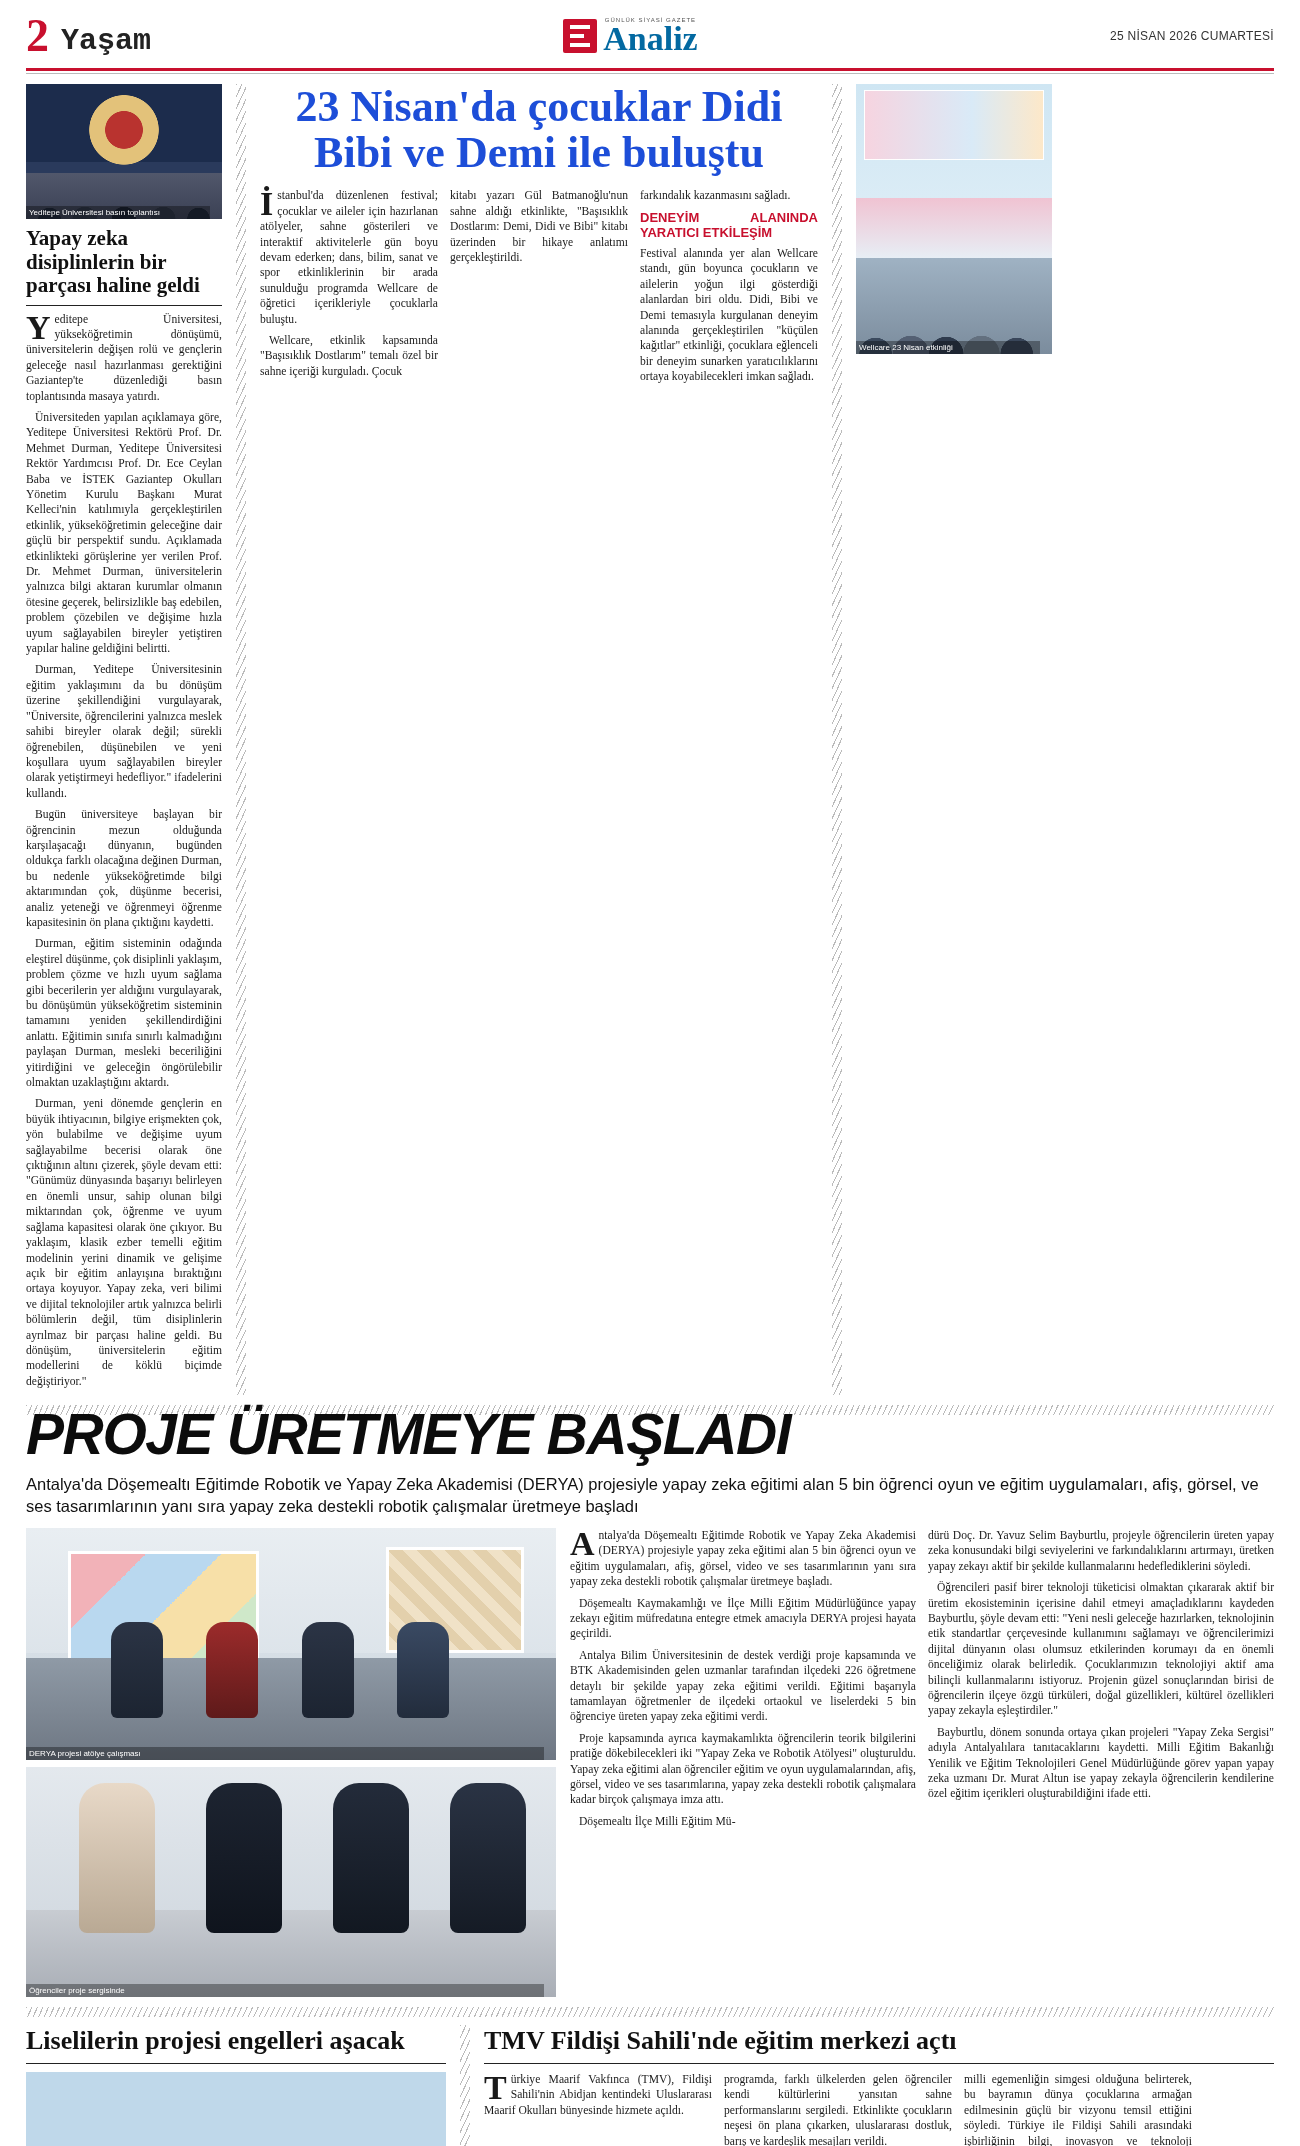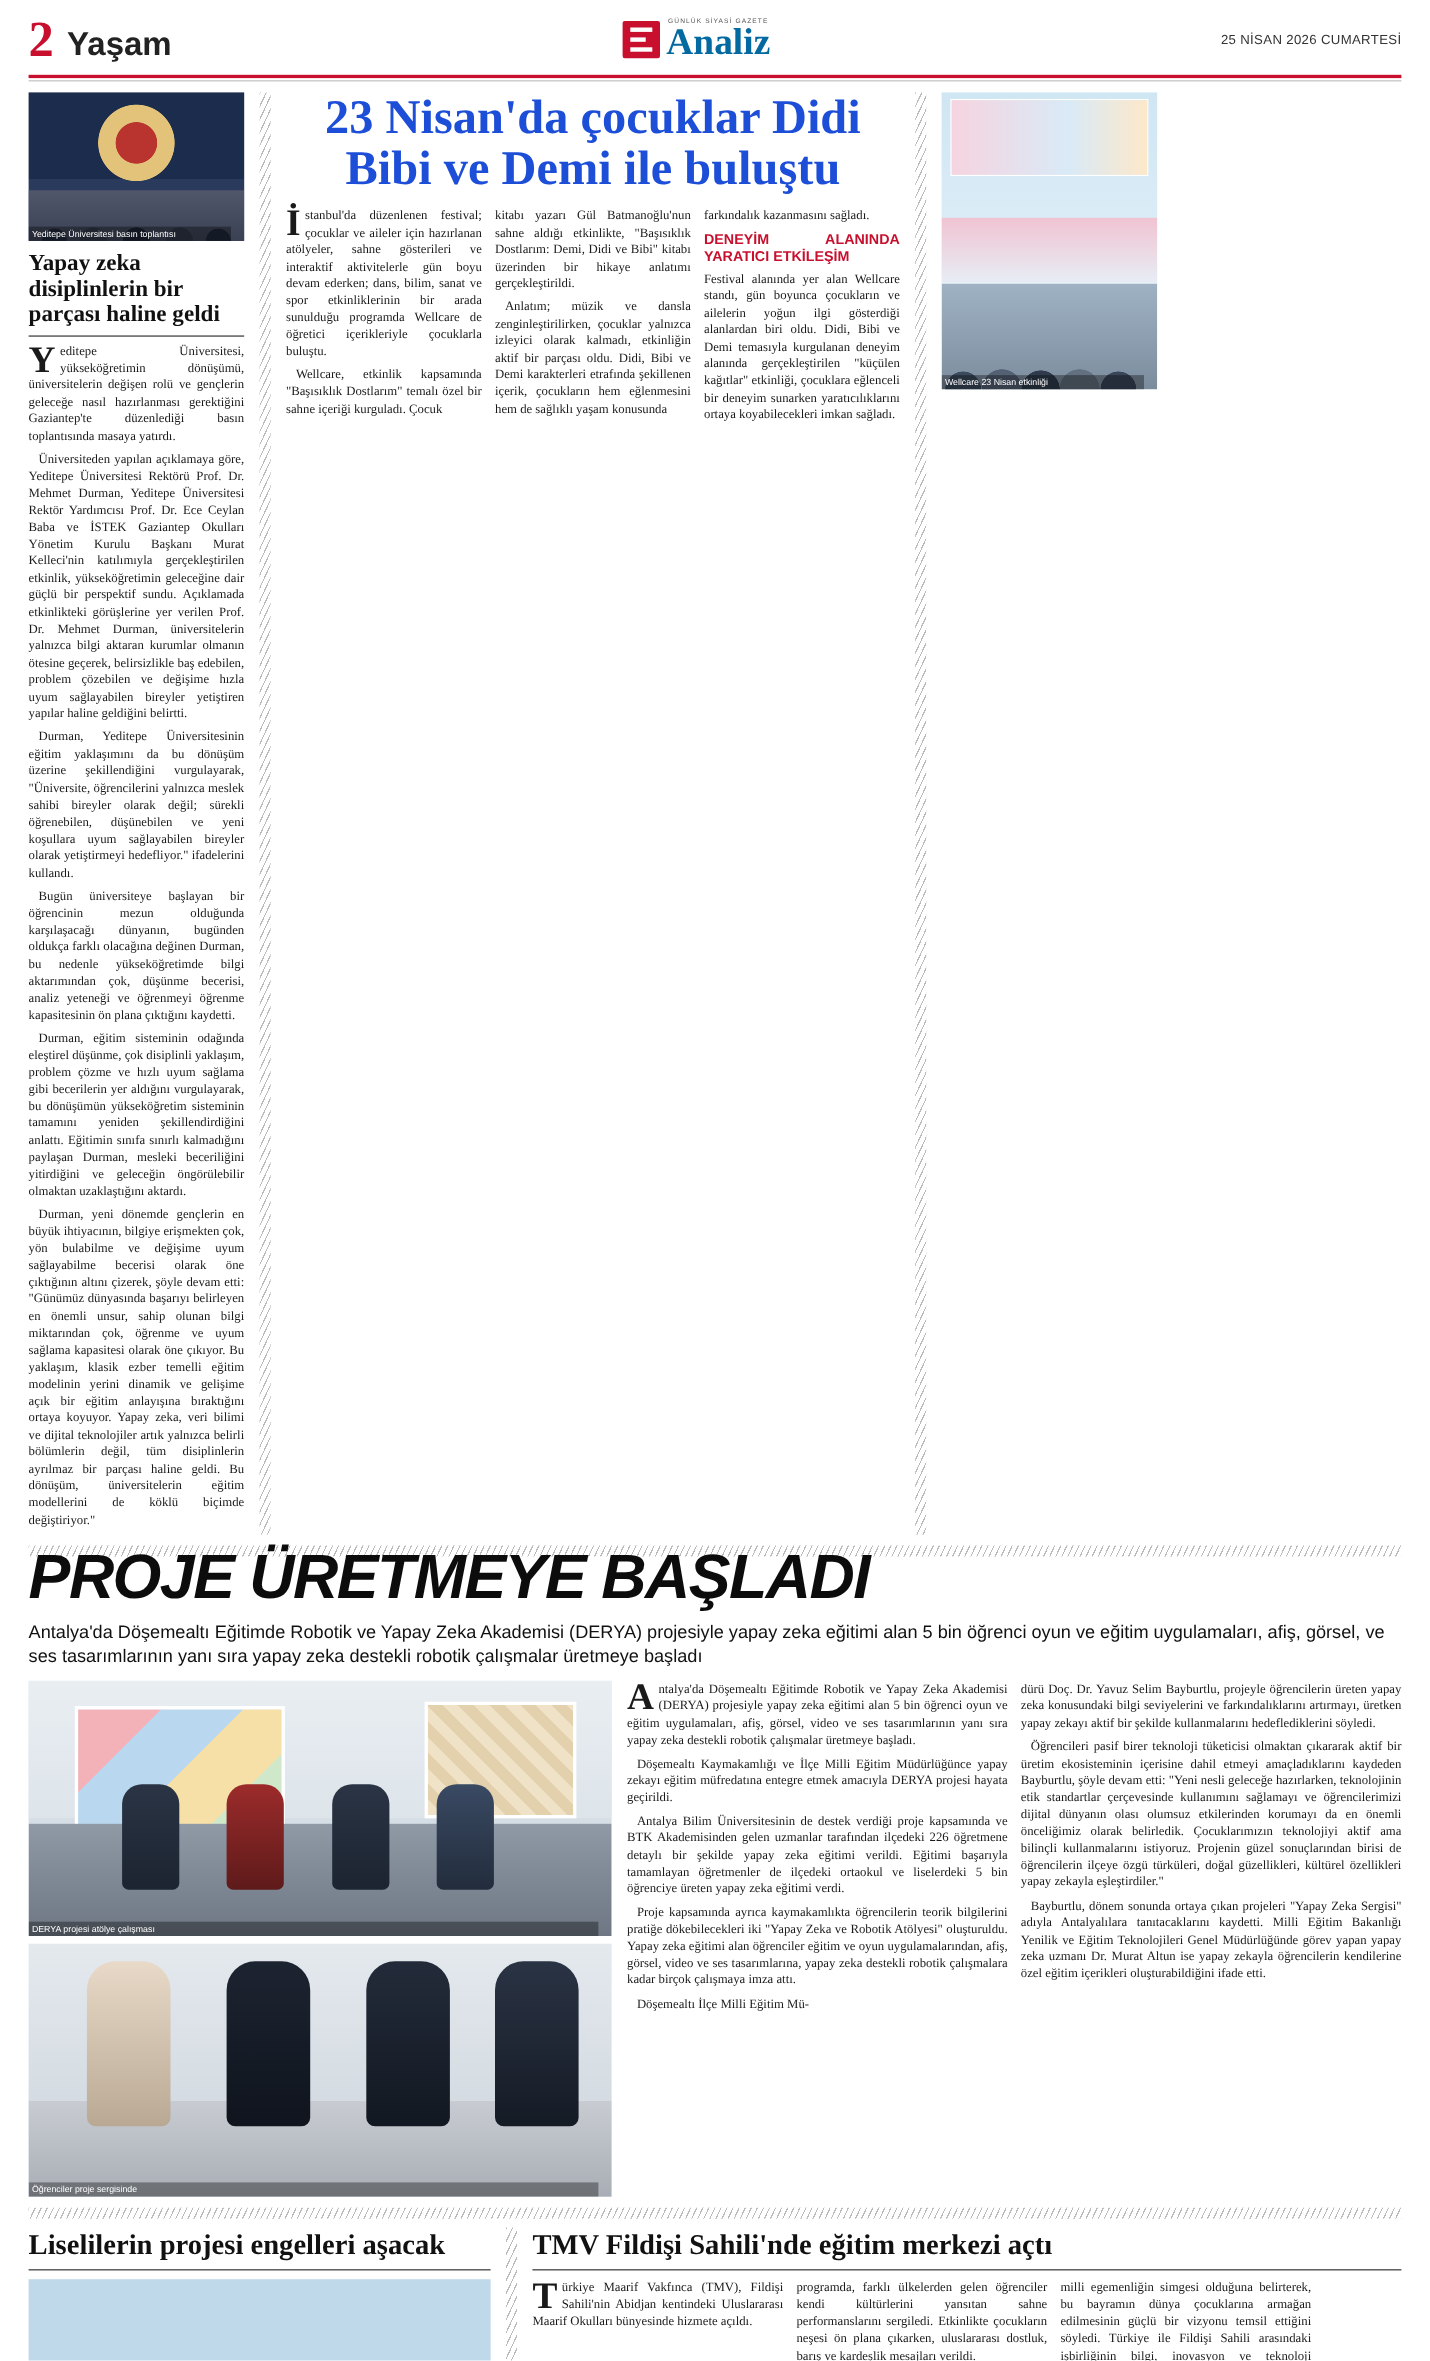--- a/index.html
+++ b/index.html
@@ -18,21 +18,21 @@
   .masthead {
     display:flex; align-items:center; justify-content:space-between;
     height:62px; padding-top:10px;
   }
   .mh-left { display:flex; align-items:flex-end; gap:12px; }
   .page-num {
     font-family:"Liberation Serif", serif;
     font-size:46px; font-weight:bold; color:#c8102e; line-height:1;
   }
   .section-name {
-    font-family:Liberation Sans, sans-serif;
+    font-family:Liberation Mono, monospace;
     font-size:30px; font-weight:bold; color:#222; line-height:1; padding-bottom:3px;
   }
   .logo-wrap { display:flex; align-items:center; gap:6px; }
   .logo-mark {
     width:34px; height:34px; background:#c8102e; position:relative; border-radius:2px;
   }
   .logo-mark:after{
     content:""; position:absolute; left:7px; top:6px; width:20px; height:22px;
     background:
       linear-gradient(#fff,#fff) 0 0/20px 4px no-repeat,
@@ -258,21 +258,20 @@
 
     <div class="top-mid">
       <div class="big-title">23 Nisan'da çocuklar Didi Bibi ve Demi ile buluştu</div>
       <div class="three-col">
         <div class="body-col">
           <p class="first dropcap">İstanbul'da düzenlenen festival; çocuklar ve aileler için hazırlanan atölyeler, sahne gösterileri ve interaktif aktivitelerle gün boyu devam ederken; dans, bilim, sanat ve spor etkinliklerinin bir arada sunulduğu programda Wellcare de öğretici içerikleriyle çocuklarla buluştu.</p>
           <p>Wellcare, etkinlik kapsamında "Başısıklık Dostlarım" temalı özel bir sahne içeriği kurguladı. Çocuk</p>
         </div>
         <div class="body-col">
           <p class="first">kitabı yazarı Gül Batmanoğlu'nun sahne aldığı etkinlikte, "Başısıklık Dostlarım: Demi, Didi ve Bibi" kitabı üzerinden bir hikaye anlatımı gerçekleştirildi.</p>
-          <p>Anlatım; müzik ve dansla zenginleştirilirken, çocuklar yalnızca izleyici olarak kalmadı, etkinliğin aktif bir parçası oldu. Didi, Bibi ve Demi karakterleri etrafında şekillenen içerik, çocukların hem eğlenmesini hem de sağlıklı yaşam konusunda</p>
         </div>
         <div class="body-col">
           <p class="first">farkındalık kazanmasını sağladı.</p>
           <div class="subhead">DENEYİM ALANINDA YARATICI ETKİLEŞİM</div>
           <p class="first">Festival alanında yer alan Wellcare standı, gün boyunca çocukların ve ailelerin yoğun ilgi gösterdiği alanlardan biri oldu. Didi, Bibi ve Demi temasıyla kurgulanan deneyim alanında gerçekleştirilen "küçülen kağıtlar" etkinliği, çocuklara eğlenceli bir deneyim sunarken yaratıcılıklarını ortaya koyabilecekleri imkan sağladı.</p>
         </div>
       </div>
     </div>
 
     <div class="hatch-v"></div>

